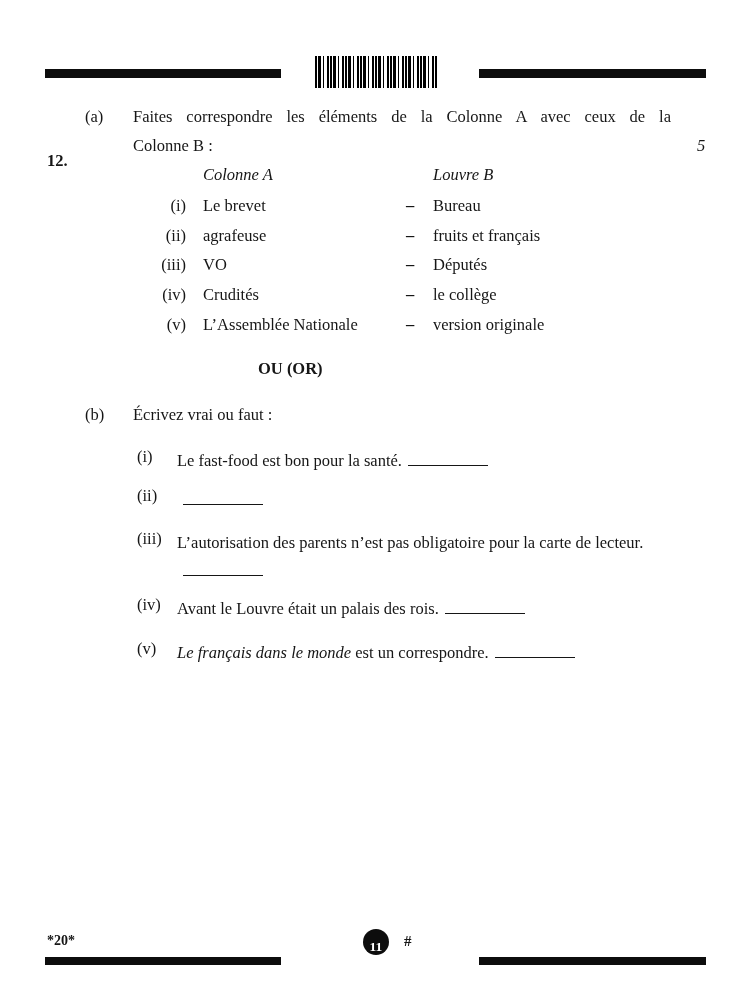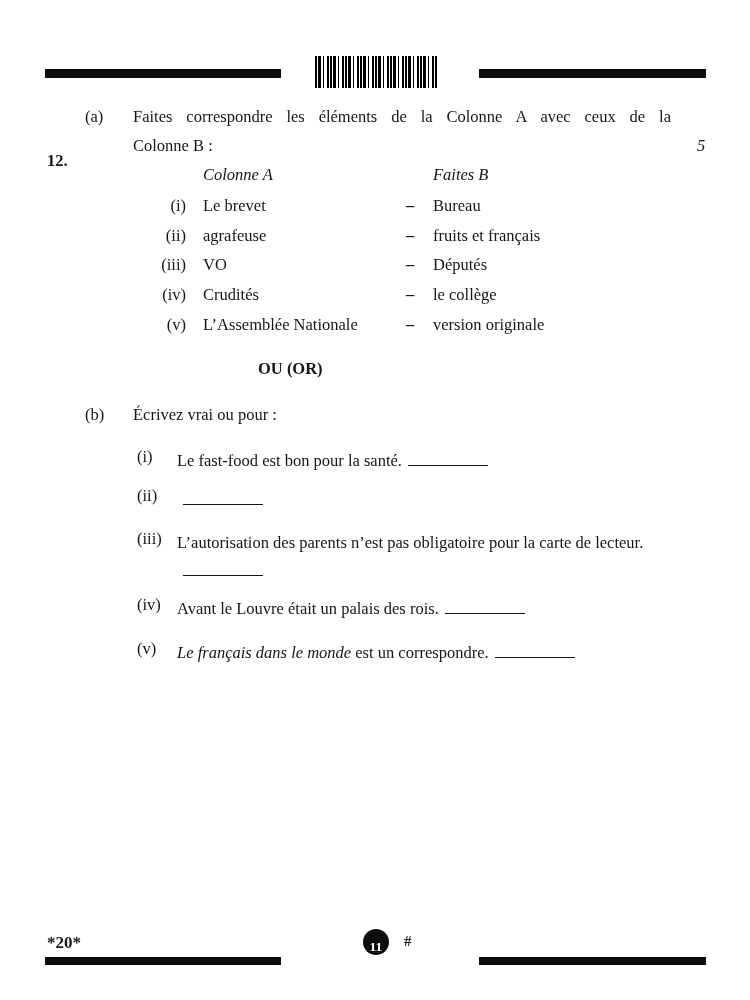--- a/index.html
+++ b/index.html
@@ -64,21 +64,21 @@
 
   .blank {
     display:inline-block;
     width:80px; height:14px;
     border-bottom:1.5px solid #161616;
     margin-left:6px;
     vertical-align:baseline;
   }
 
   
-  .footer-left { left:47px; top:933px; font-weight:bold; font-size:17px; }
+  .footer-left { left:47px; top:933px; font-weight:bold; font-size:14px; }
   .page-circle {
     position:absolute; left:363px; top:929px;
     width:26px; height:26px; border-radius:50%;
     background:#0d0d0d; color:#ffffff;
     font-weight:bold; font-size:13.5px;
     display:flex; align-items:flex-end; justify-content:center;
   }
   .footer-hash { left:404px; top:933px; font-weight:bold; font-size:15px; }
 </style>
 </head>
@@ -90,21 +90,21 @@
   <div class="barcode"></div>
   <div class="bar bar-top-right"></div>
 
   <span class="abs q-number">12.</span>
   <span class="abs pa-label">(a)</span>
   <div class="abs pa-prompt1">Faites correspondre les éléments de la Colonne A avec ceux de la</div>
   <div class="abs pa-prompt2">Colonne B :</div>
   <span class="abs pa-marks">5</span>
 
   <span class="abs col-a-header">Colonne A</span>
-  <span class="abs col-b-header">Faites B</span>
+  <span class="abs col-b-header">Louvre B</span>
 
   <div class="match-row" style="top:196px">
     <span class="m-num">(i)</span>
     <span class="m-a">Le brevet</span>
     <span class="m-dash">–</span>
     <span class="m-b">Bureau</span>
   </div>
   <div class="match-row" style="top:226px">
     <span class="m-num">(ii)</span>
     <span class="m-a">agrafeuse</span>
@@ -126,21 +126,21 @@
   <div class="match-row" style="top:315px">
     <span class="m-num">(v)</span>
     <span class="m-a">L’Assemblée Nationale</span>
     <span class="m-dash">–</span>
     <span class="m-b">version originale</span>
   </div>
 
   <span class="abs or-sep">OU (OR)</span>
 
   <span class="abs pb-label">(b)</span>
-  <span class="abs pb-prompt">Écrivez vrai ou pour :</span>
+  <span class="abs pb-prompt">Écrivez vrai ou faut :</span>
 
   <div class="b-item" style="top:447px">
     <span class="b-num">(i)</span>
     <span class="b-text"><span>Le fast-food est bon pour la santé.</span><span class="blank"></span></span>
   </div>
 
   <div class="b-item" style="top:486px">
     <span class="b-num">(ii)</span>
     <span class="b-text"><span class="blank"></span></span>
   </div>

